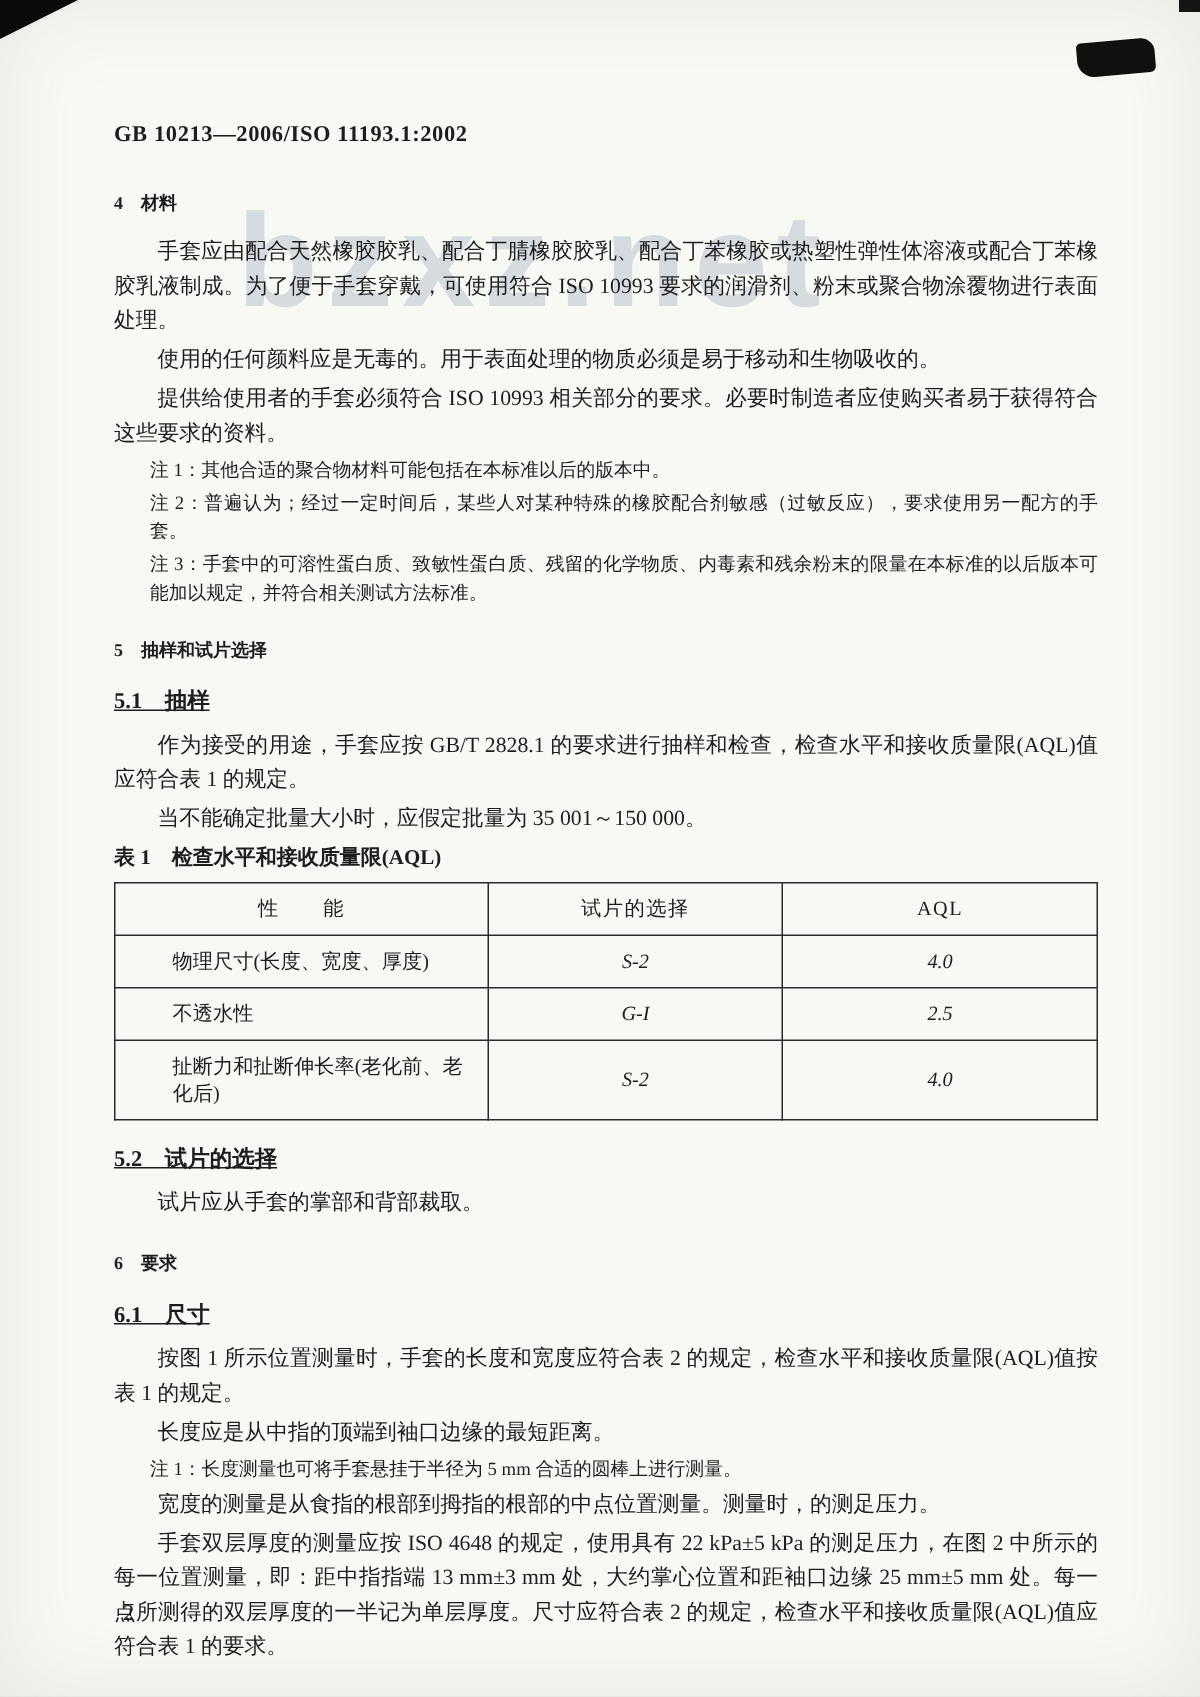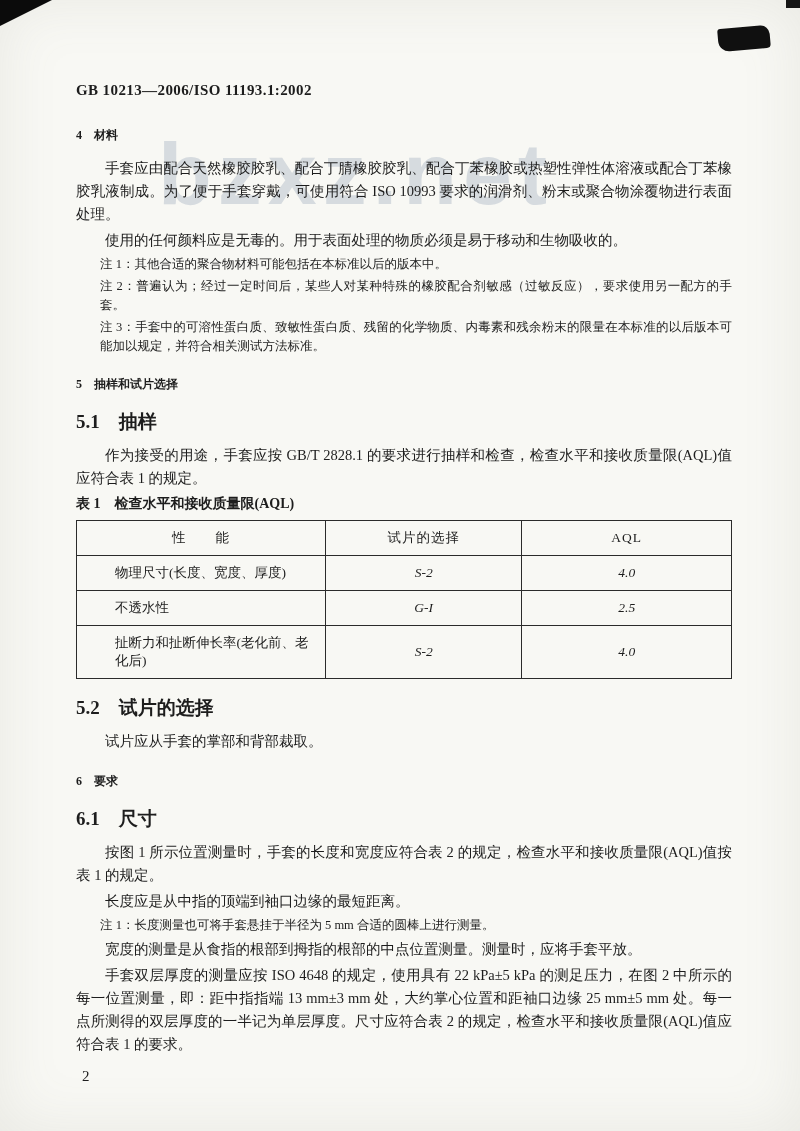--- a/index.html
+++ b/index.html
@@ -31,21 +31,21 @@
   .watermark{
     position:absolute;top:112px;left:158px;
     font-family:"Liberation Sans","DejaVu Sans",sans-serif;
     font-size:88px;font-weight:bold;letter-spacing:6px;
     color:rgba(125,145,168,0.28);
     user-select:none;pointer-events:none;z-index:2;margin-top:11px;
   }
   .content{position:absolute;left:76px;right:68px;top:82px;z-index:3;}
   .doc-number{font-size:15px;font-weight:bold;letter-spacing:0.4px;margin-bottom:28px;}
   h2.sec{font-size:12px;font-weight:bold;margin:20px 0 13px;}
-  h3.sub{font-size:19px;font-weight:bold;margin:16px 0 9px;}
+  h3.sub{font-size:15px;font-weight:bold;margin:16px 0 9px;text-decoration:underline;}
   p.body{font-size:14.5px;line-height:23px;text-indent:2em;margin:0 0 3px;text-align:justify;}
   p.note{font-size:12.5px;line-height:19px;margin:3px 0 3px 24px;text-align:justify;}
   .caption{text-align:left;font-size:14px;font-weight:bold;margin:5px 0 7px;}
   table{width:100%;border-collapse:collapse;margin:0 0 13px;}
   col.c1{width:38%;}col.c2{width:30%;}col.c3{width:32%;}
   th,td{border:1px solid #2b2b2b;font-size:13.5px;padding:8px 6px;}
   th{font-weight:normal;text-align:center;letter-spacing:1px;}
   td.first{text-align:left;padding-left:38px;}
   td.center{text-align:center;font-style:italic;}
   .page-number{position:absolute;left:82px;bottom:46px;font-size:15px;z-index:3;}
@@ -61,27 +61,29 @@
 
   <div class="watermark">bzxz.net</div>
 
   <div class="content">
 
     <div class="doc-number">GB 10213—2006/ISO 11193.1:2002</div>
 
     <h2 class="sec">4　材料</h2>
     <p class="body">手套应由配合天然橡胶胶乳、配合丁腈橡胶胶乳、配合丁苯橡胶或热塑性弹性体溶液或配合丁苯橡胶乳液制成。为了便于手套穿戴，可使用符合 ISO 10993 要求的润滑剂、粉末或聚合物涂覆物进行表面处理。</p>
     <p class="body">使用的任何颜料应是无毒的。用于表面处理的物质必须是易于移动和生物吸收的。</p>
+    <p class="body">提供给使用者的手套必须符合 ISO 10993 相关部分的要求。必要时制造者应使购买者易于获得符合这些要求的资料。</p>
     <p class="note">注 1：其他合适的聚合物材料可能包括在本标准以后的版本中。</p>
     <p class="note">注 2：普遍认为；经过一定时间后，某些人对某种特殊的橡胶配合剂敏感（过敏反应），要求使用另一配方的手套。</p>
     <p class="note">注 3：手套中的可溶性蛋白质、致敏性蛋白质、残留的化学物质、内毒素和残余粉末的限量在本标准的以后版本可能加以规定，并符合相关测试方法标准。</p>
 
     <h2 class="sec">5　抽样和试片选择</h2>
     <h3 class="sub">5.1　抽样</h3>
     <p class="body">作为接受的用途，手套应按 GB/T 2828.1 的要求进行抽样和检查，检查水平和接收质量限(AQL)值应符合表 1 的规定。</p>
+    <p class="body">当不能确定批量大小时，应假定批量为 35 001～150 000。</p>
 
     <div class="caption">表 1　检查水平和接收质量限(AQL)</div>
     <table>
       <colgroup>
           <col class="c1">
           <col class="c2">
           <col class="c3">
         </colgroup>
       <thead>
         <tr>
@@ -110,20 +112,20 @@
     </table>
 
     <h3 class="sub">5.2　试片的选择</h3>
     <p class="body">试片应从手套的掌部和背部裁取。</p>
 
     <h2 class="sec">6　要求</h2>
     <h3 class="sub">6.1　尺寸</h3>
     <p class="body">按图 1 所示位置测量时，手套的长度和宽度应符合表 2 的规定，检查水平和接收质量限(AQL)值按表 1 的规定。</p>
     <p class="body">长度应是从中指的顶端到袖口边缘的最短距离。</p>
     <p class="note">注 1：长度测量也可将手套悬挂于半径为 5 mm 合适的圆棒上进行测量。</p>
-    <p class="body">宽度的测量是从食指的根部到拇指的根部的中点位置测量。测量时，应将手套平放。</p>
+    <p class="body">宽度的测量是从食指的根部到拇指的根部的中点位置测量。测量时，的测足压力。</p>
     <p class="body">手套双层厚度的测量应按 ISO 4648 的规定，使用具有 22 kPa±5 kPa 的测足压力，在图 2 中所示的每一位置测量，即：距中指指端 13 mm±3 mm 处，大约掌心位置和距袖口边缘 25 mm±5 mm 处。每一点所测得的双层厚度的一半记为单层厚度。尺寸应符合表 2 的规定，检查水平和接收质量限(AQL)值应符合表 1 的要求。</p>
 
   </div>
 
   <div class="page-number">2</div>
 
 </div>
 
 </body></html>

